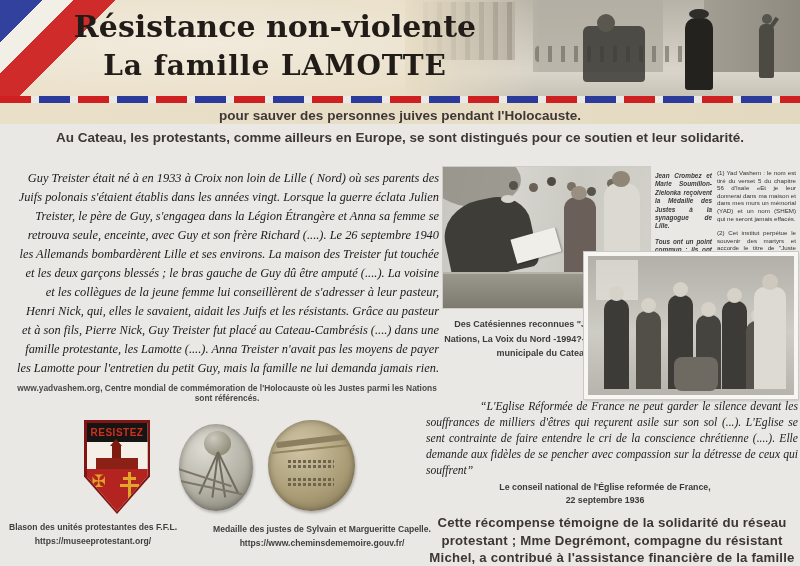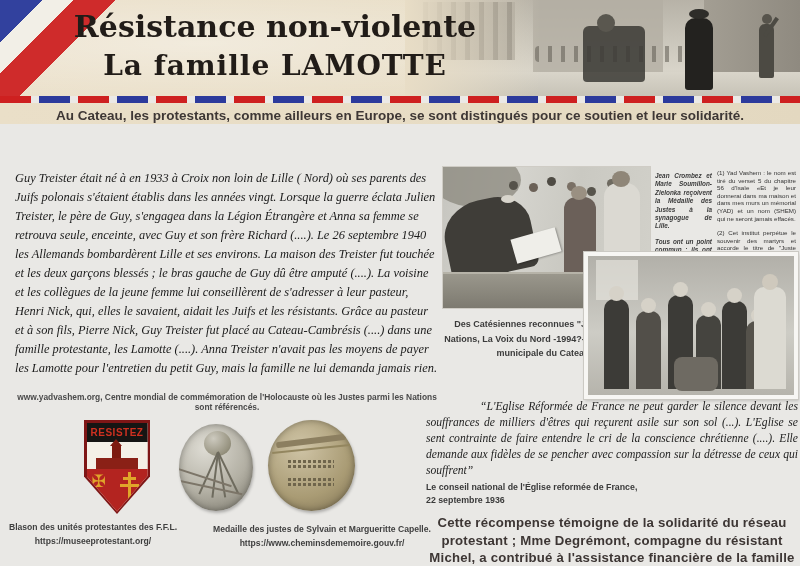--- a/index.html
+++ b/index.html
@@ -36,22 +36,22 @@
 
   
   .sep{position:absolute;left:0;top:96px;width:800px;height:7px;
     background:repeating-linear-gradient(90deg,#ce2020 0 31px,#ebe9e6 31px 39px,#2c3a9c 39px 70px,#ebe9e6 70px 78px);}
 
   
   .intro{position:absolute;left:0;top:105px;width:800px;text-align:center;color:#3e3735;font-weight:bold;font-size:13.5px;line-height:22px;}
 
   
   .story-wrap{position:absolute;left:15px;top:169px;width:424px;}
-  .story{font-family:"Liberation Serif",serif;font-style:italic;font-size:12.4px;line-height:19px;text-align:left;color:#1b1b1b;}
-  .story-source{margin-top:14px;font-size:8.4px;font-weight:bold;color:#4a4a4a;text-align:center;}
+  .story{font-family:"Liberation Serif",serif;font-style:italic;font-size:12.4px;line-height:19px;text-align:right;color:#1b1b1b;}
+  .story-source{margin-top:5px;font-size:8.4px;font-weight:bold;color:#4a4a4a;text-align:center;}
 
   
   .photo1{position:absolute;left:443px;top:167px;width:207px;height:141px;overflow:hidden;background:
     linear-gradient(100deg,#c6c5bf 0%,#d6d5cf 30%,#cac9c2 60%,#d2d1ca 100%);box-shadow:0 0 0 1px #cfccc5;}
   .p1-foliage{position:absolute;left:-12px;top:-14px;width:90px;height:54px;border-radius:50%;background:#8a877c;opacity:.75;}
   .p1-heads{position:absolute;left:66px;top:14px;width:9px;height:9px;border-radius:50%;background:#55524a;
     box-shadow:20px 2px 0 #6b6157,38px -4px 0 #4e4b44,58px 1px 0 #7a7065,78px 6px 0 #57544c,98px -2px 0 #6e6a60,116px 4px 0 #504d46;}
   .p1-lady-light{position:absolute;right:10px;top:16px;width:36px;height:90px;background:#dbd9d2;border-radius:14px 14px 0 0;}
   .p1-lady-light::before{content:"";position:absolute;left:8px;top:-12px;width:18px;height:16px;border-radius:50%;background:#8f8678;}
   .p1-lady-dark{position:absolute;right:54px;top:30px;width:32px;height:76px;background:#6b6059;border-radius:12px 12px 0 0;}
@@ -80,21 +80,21 @@
   .pp.k4{left:108px;height:74px;background:#45443f;}
   .pp.k5{left:134px;height:88px;}
   .pp.k6{left:158px;height:68px;background:#55524b;}
   .pp-light{position:absolute;right:8px;bottom:6px;width:32px;height:102px;background:#dcdad2;border-radius:10px 10px 0 0;}
   .pp-light::before{content:"";position:absolute;top:-13px;left:8px;width:16px;height:16px;border-radius:50%;background:#cfc9bd;}
   .pp-seated{position:absolute;left:86px;bottom:4px;width:44px;height:34px;background:#6e6a62;border-radius:8px;}
 
   
   .right-col{position:absolute;left:426px;top:399px;width:372px;}
   .quote{font-family:"Liberation Serif",serif;font-style:italic;font-size:11.6px;line-height:16px;text-align:justify;text-indent:54px;color:#1d1d1d;}
-  .quote-attr{margin-top:2px;padding-right:14px;text-align:left;font-size:8.8px;font-weight:bold;line-height:13px;color:#3a3a3a;}
+  .quote-attr{margin-top:2px;padding-right:14px;text-align:center;font-size:8.8px;font-weight:bold;line-height:13px;color:#3a3a3a;}
   .conclusion{margin-top:7px;text-align:center;font-weight:bold;font-size:13.2px;line-height:17.5px;color:#3d3634;letter-spacing:.2px;}
 
   
   .shield-outer{position:absolute;left:84px;top:420px;width:66px;height:94px;
     clip-path:polygon(0 0,100% 0,100% 60%,50% 100%,0 60%);background:#7e1616;}
   .shield-inner{position:absolute;left:2.5px;top:2.5px;width:61px;height:89px;
     clip-path:polygon(0 0,100% 0,100% 60%,50% 100%,0 60%);background:#f3efe6;overflow:hidden;}
   .shield-band-top{position:absolute;left:0;top:0;width:100%;height:19px;background:#161513;display:flex;align-items:center;justify-content:center;}
   .shield-motto{color:#cf3020;font-weight:bold;font-size:10px;letter-spacing:.5px;font-family:"Liberation Sans",sans-serif;}
   .shield-band-mid{position:absolute;left:0;top:19px;width:100%;height:27px;background:#f4f0e7;}
@@ -153,20 +153,21 @@
     <div class="corner-stripes"></div>
     <div class="title">
       <div class="title-l1">Résistance non-violente</div>
       <div class="title-l2">La famille LAMOTTE</div>
     </div>
   </div>
 
   <div class="sep"></div>
 
   <div class="intro">
+    <div>pour sauver des personnes juives pendant l'Holocauste.</div>
     <div>Au Cateau, les protestants, comme ailleurs en Europe, se sont distingués pour ce soutien et leur solidarité.</div>
   </div>
 
   <div class="story-wrap">
     <div class="story">Guy Treister  était né à en 1933 à Croix non loin de Lille ( Nord) où ses parents des Juifs polonais s'étaient établis dans les années vingt. Lorsque la guerre éclata Julien Treister, le père de Guy, s'engagea dans la Légion Étrangère et Anna sa femme se retrouva seule, enceinte, avec Guy et son frère Richard  (....). Le 26 septembre 1940 les Allemands bombardèrent Lille et ses environs. La maison des Treister fut touchée et les deux garçons blessés ; le bras gauche de Guy dû être amputé (....). La  voisine et les collègues de la jeune femme lui conseillèrent de s'adresser à leur pasteur, Henri Nick, qui, elles le savaient, aidait les Juifs et les résistants. Grâce au pasteur et à son fils, Pierre Nick, Guy Treister fut placé au Cateau-Cambrésis (....) dans une famille protestante, les Lamotte (....). Anna Treister n'avait pas les moyens de payer les Lamotte pour l'entretien du petit Guy, mais la famille ne lui demanda jamais rien.</div>
     <div class="story-source">www.yadvashem.org, Centre mondial de commémoration de l'Holocauste où les Justes parmi les Nations sont référencés.</div>
   </div>
 
   <div class="photo1">
     <div class="p1-foliage"></div>

